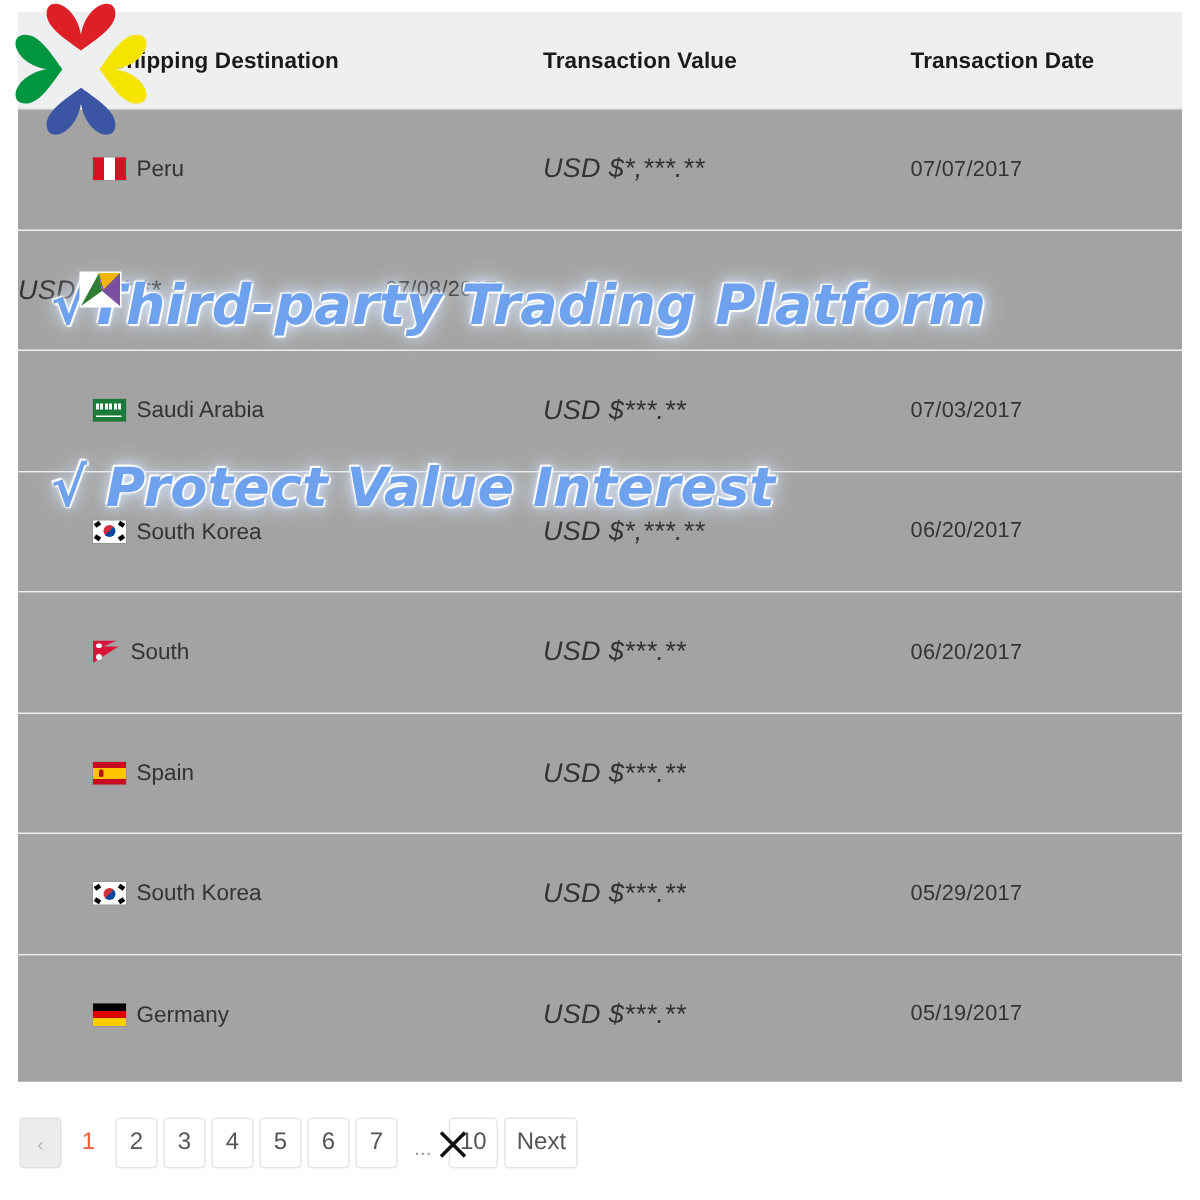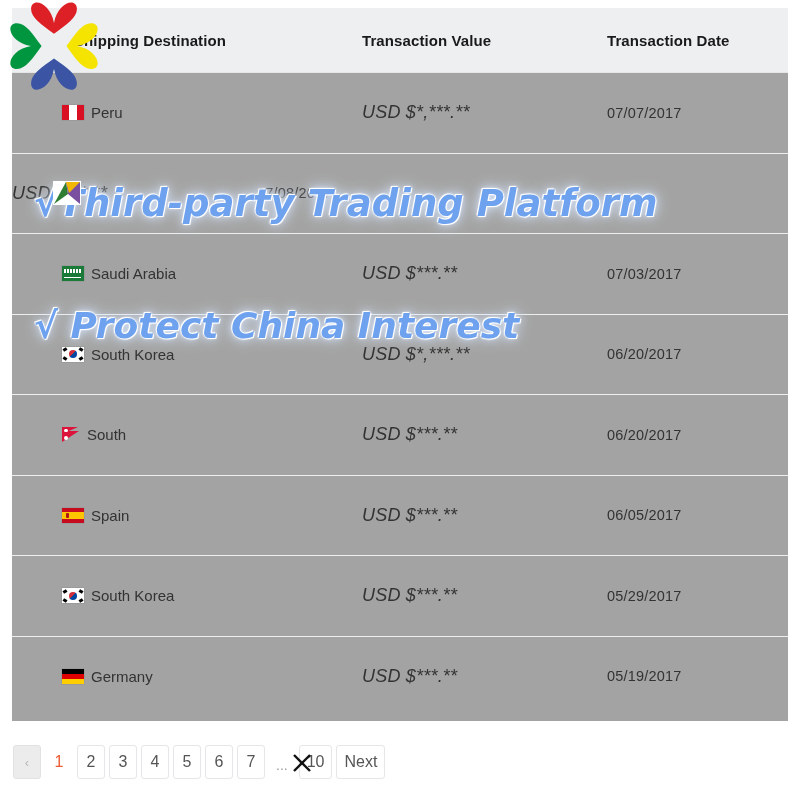--- a/index.html
+++ b/index.html
@@ -322,21 +322,20 @@
       </div>
 
       <div class="row">
         <div class="cell-dest">
           <span class="flag flag-es">
             <span class="es-crest"></span>
           </span>
           <span class="country-name">Spain</span>
         </div>
         <div class="cell-value">USD $***.**</div>
-        <div class="cell-date">06/05/2017</div>
       </div>
 
       <div class="row">
         <div class="cell-dest">
           <span class="flag flag-kr">
             <span class="kr-b1"></span>
               <span class="kr-b2"></span>
             <span class="kr-b3"></span>
               <span class="kr-b4"></span>
             <span class="kr-circle"></span>
@@ -380,21 +379,21 @@
 
       <path d="M0,0 C -4,-24 -26,-30 -26,-16 C -26,-6 -14,2 0,12 C 14,2 26,-6 26,-16 C 26,-30 4,-24 0,0 Z" transform="rotate(90) translate(0,-24) scale(0.92)" fill="#f5e400"></path>
 
       <path d="M0,0 C -4,-24 -26,-30 -26,-16 C -26,-6 -14,2 0,12 C 14,2 26,-6 26,-16 C 26,-30 4,-24 0,0 Z" transform="rotate(180) translate(0,-24) scale(0.92)" fill="#3b55a4"></path>
 
       <path d="M0,0 C -4,-24 -26,-30 -26,-16 C -26,-6 -14,2 0,12 C 14,2 26,-6 26,-16 C 26,-30 4,-24 0,0 Z" transform="rotate(270) translate(0,-24) scale(0.92)" fill="#009640"></path>
     </g>
   </svg>
 
   <div class="wm wm-1">√Third-party Trading Platform</div>
-  <div class="wm wm-2">√ Protect China Interest</div>
+  <div class="wm wm-2">√ Protect Value Interest</div>
 
   <svg class="wm-logo-small" viewBox="0 0 30 26">
     <rect x="1" y="1" width="28" height="24" fill="#ffffff"></rect>
     <path d="M2,24 L14,2 L16,14 Z" fill="#2e7d32"></path>
     <path d="M14,2 L28,2 L28,24 L16,14 Z" fill="#7b4fa0"></path>
     <path d="M14,2 L28,2 L17,13 Z" fill="#f2b705"></path>
   </svg>
 
   <svg class="cursor" viewBox="0 0 22 22">
     <line x1="3" y1="3" x2="19" y2="19" stroke="#111" stroke-width="2.4"></line>

